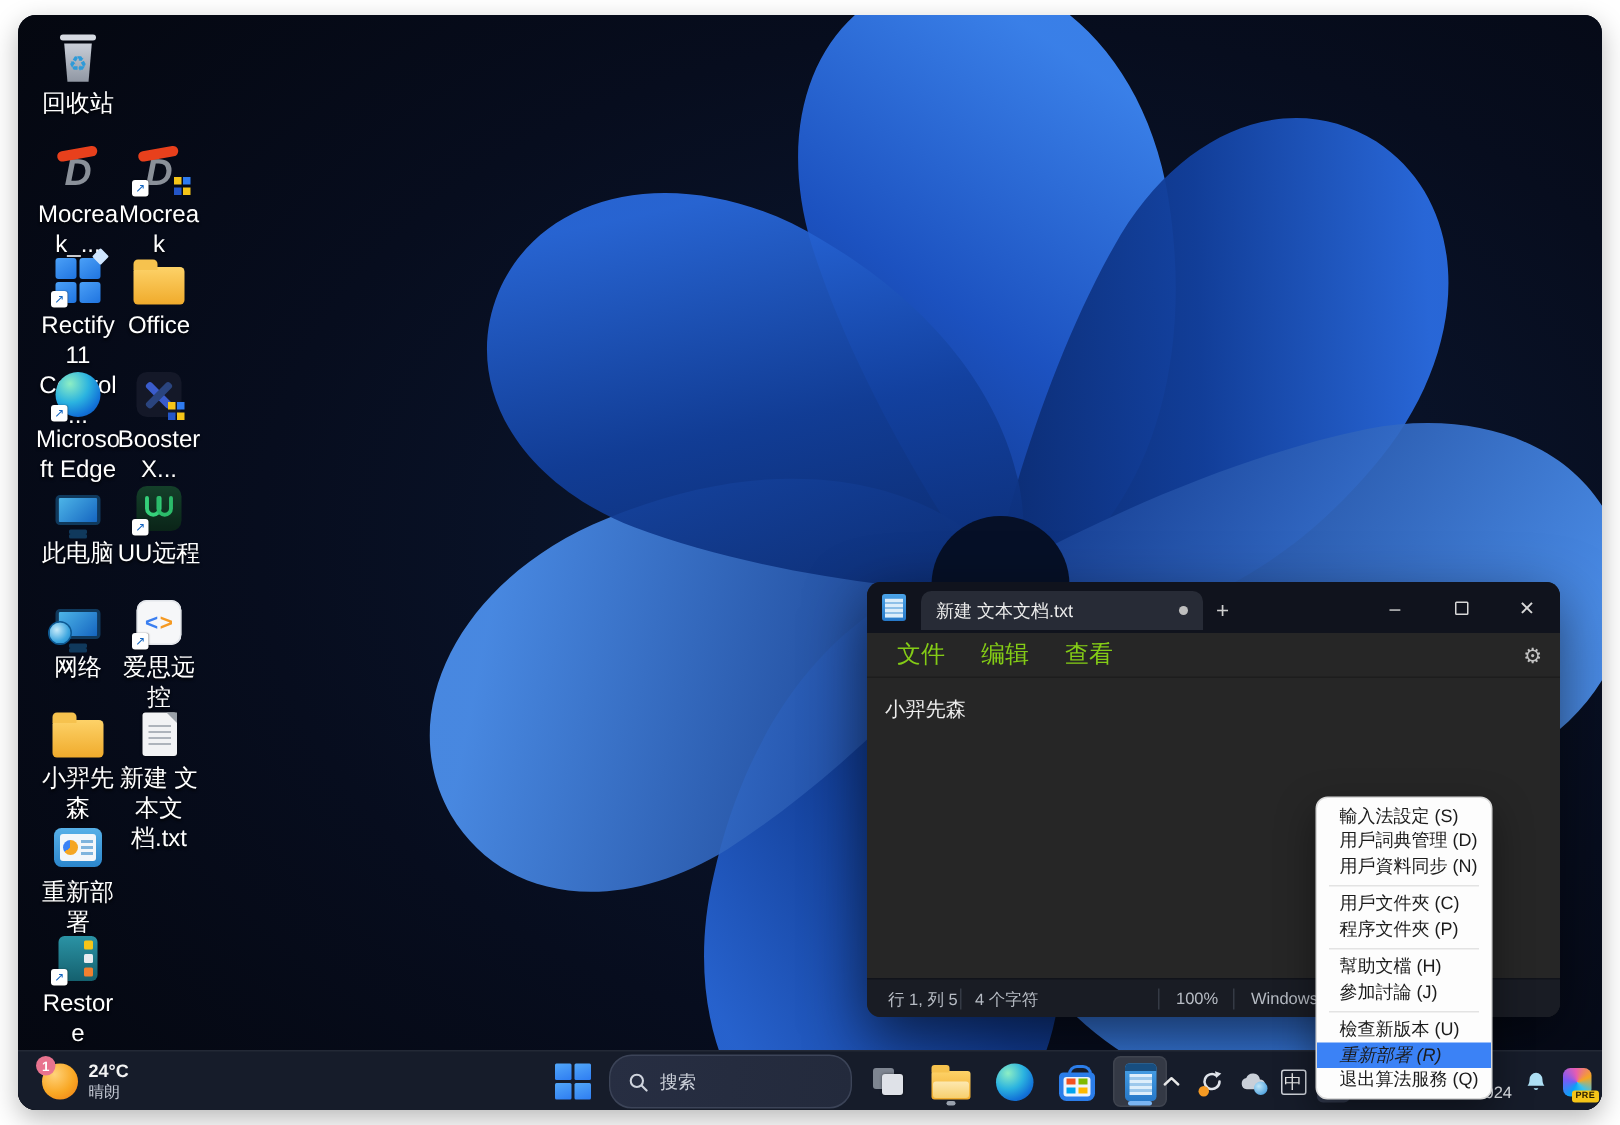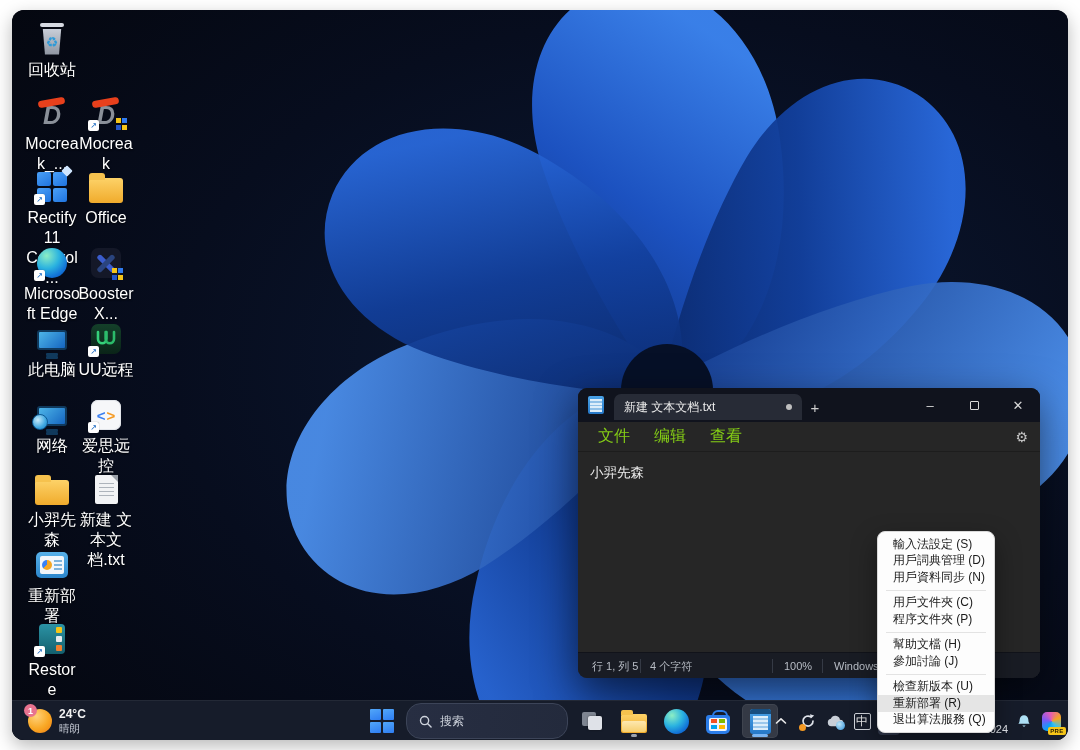--- a/index.html
+++ b/index.html
@@ -86,21 +86,21 @@
   .np-gear { position:absolute; right:12px; color:#c2c2c2; font-size:14px; }
   .np-content { height:186px; background:#262626; padding:12px 12px; }
   .np-text { font-size:13.5px; color:#ececec; }
   .np-statusbar { position:absolute; left:0; right:0; bottom:0; height:26px; background:#191c24; border-top:1px solid #11131a; }
   .np-status { position:absolute; top:0; height:26px; display:flex; align-items:center; font-size:11px; color:#b7bcc4; }
   .np-sep { position:absolute; top:6px; width:1px; height:14px; background:#353a45; }
 
   
   .cmenu { position:absolute; left:865px; top:521px; width:118px; background:#fdfdfd; border:1px solid #d9d9d9; border-radius:8px; box-shadow:0 10px 26px rgba(0,0,0,.4); padding:4px 0; z-index:20; }
   .cmenu .item { font-size:12px; color:#1b1b1b; padding:1.5px 0 1.5px 15px; line-height:13.5px; white-space:nowrap; }
-  .cmenu .item.hl { background:#e5e5e5; }
+  .cmenu .item.hl { background:#3b82f6;font-style:italic; }
   .cmenu .sep { height:1px; background:#e3e3e3; margin:4px 8px; }
 
   
   .taskbar { position:absolute; left:0; right:0; bottom:0; height:40px; background:#161c2a; border-top:1px solid rgba(255,255,255,.06); z-index:10; }
   .weather { position:absolute; left:8px; top:3px; height:34px; display:flex; align-items:center; gap:7px; padding:0 8px; border-radius:5px; }
   .sun { width:24px; height:24px; border-radius:50%; background:radial-gradient(circle at 35% 30%,#ffd27a,#f9a825 55%,#ef7b12); position:relative; }
   .sun .badge { position:absolute; left:-4px; top:-5px; min-width:13px; height:13px; border-radius:7px; background:#e8738f; color:#fff; font-size:9px; font-weight:bold; display:flex; align-items:center; justify-content:center; padding:0 2px; }
   .wtxt { display:flex; flex-direction:column; line-height:1.15; }
   .wtemp { font-size:12px; font-weight:bold; color:#f2f2f2; }
   .wcond { font-size:10.5px; color:#c3c8d2; }

